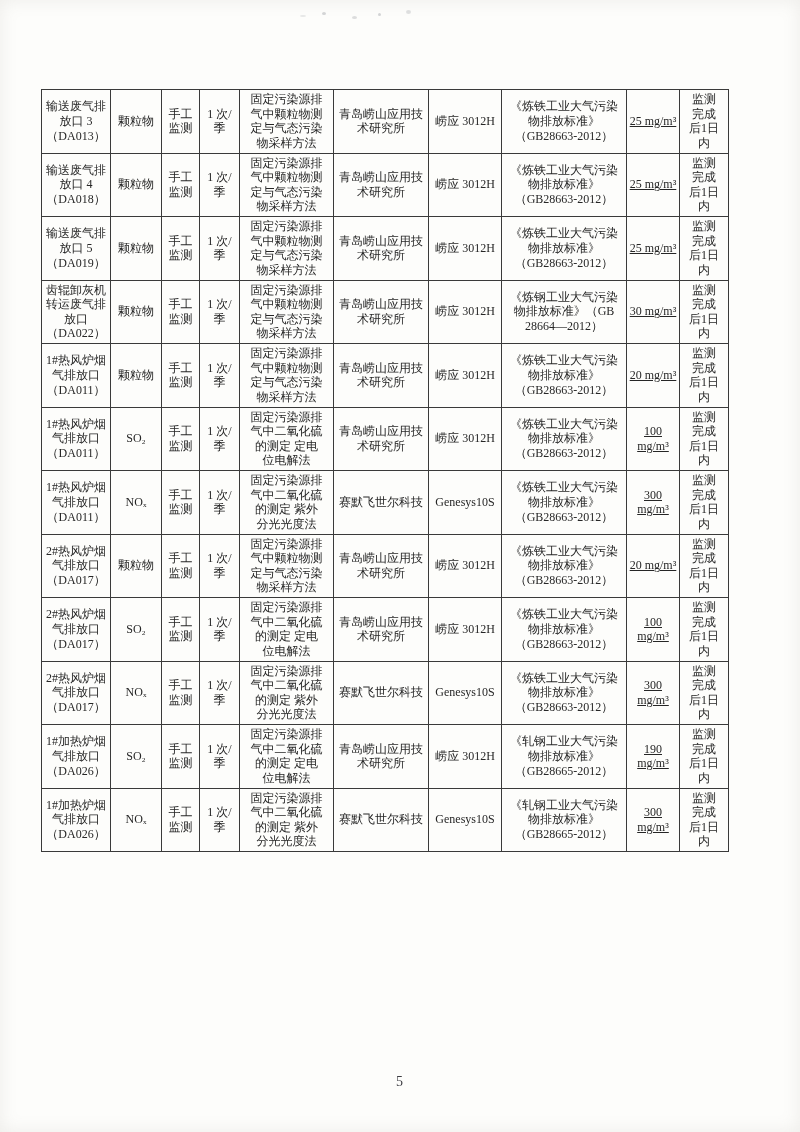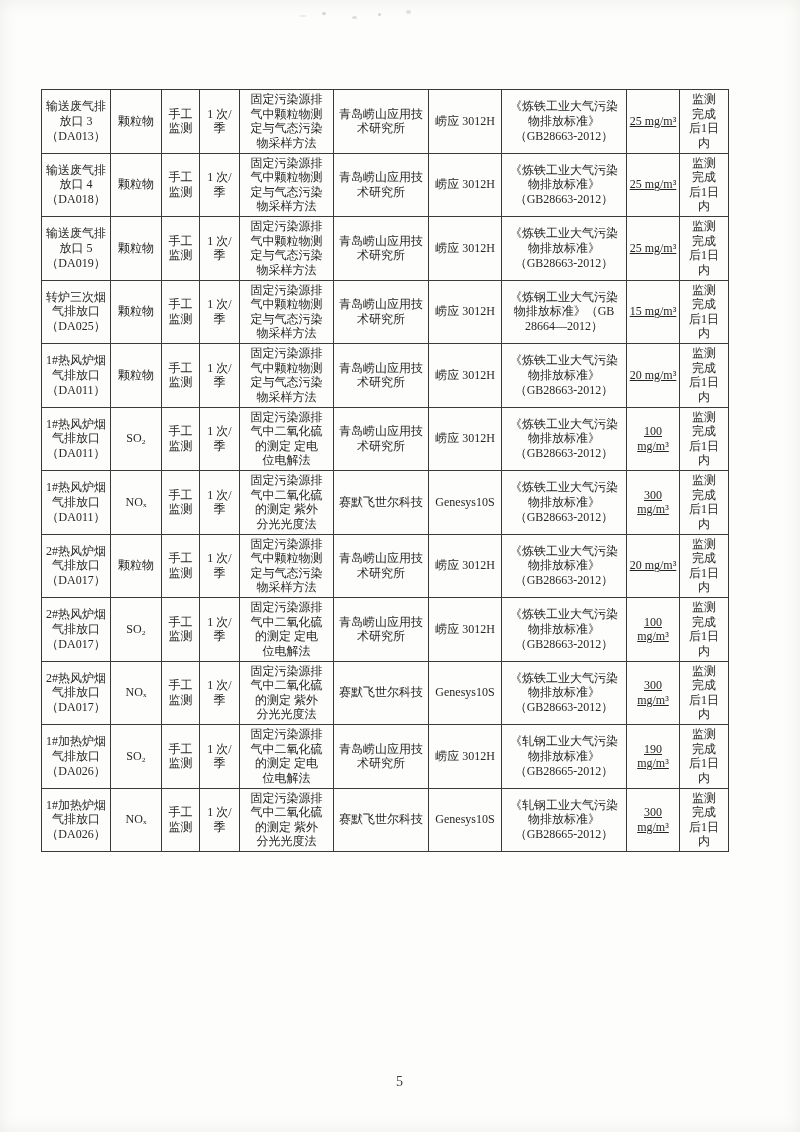--- a/index.html
+++ b/index.html
@@ -164,39 +164,40 @@
           <td class="col-standard">《炼铁工业大气污染
 物排放标准》
 （GB28663-2012）</td>
           <td class="col-limit">25 mg/m³</td>
           <td class="col-publish_time">监测
 完成
 后1日
 内</td>
         </tr>
         <tr>
-          <td class="col-outlet">转炉三次烟
-气排放口
-（DA025）</td>
+          <td class="col-outlet">齿辊卸灰机
+转运废气排
+放口
+（DA022）</td>
           <td class="col-pollutant">颗粒物</td>
           <td class="col-monitoring_type">手工
 监测</td>
           <td class="col-frequency">1 次/
 季</td>
           <td class="col-method">固定污染源排
 气中颗粒物测
 定与气态污染
 物采样方法</td>
           <td class="col-institute">青岛崂山应用技
 术研究所</td>
           <td class="col-instrument">崂应 3012H</td>
           <td class="col-standard">《炼钢工业大气污染
 物排放标准》（GB
 28664—2012）</td>
-          <td class="col-limit">15 mg/m³</td>
+          <td class="col-limit">30 mg/m³</td>
           <td class="col-publish_time">监测
 完成
 后1日
 内</td>
         </tr>
         <tr>
           <td class="col-outlet">1#热风炉烟
 气排放口
 （DA011）</td>
           <td class="col-pollutant">颗粒物</td>

